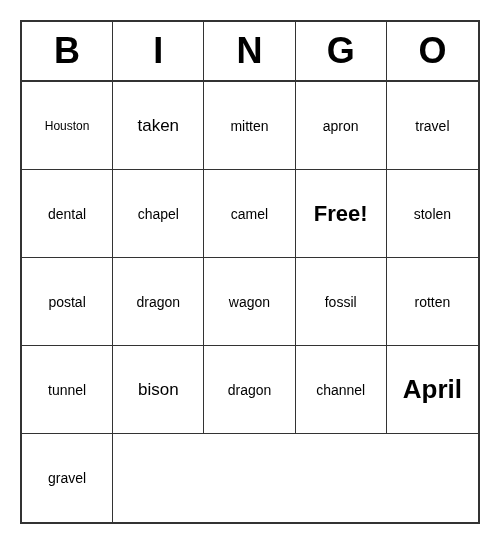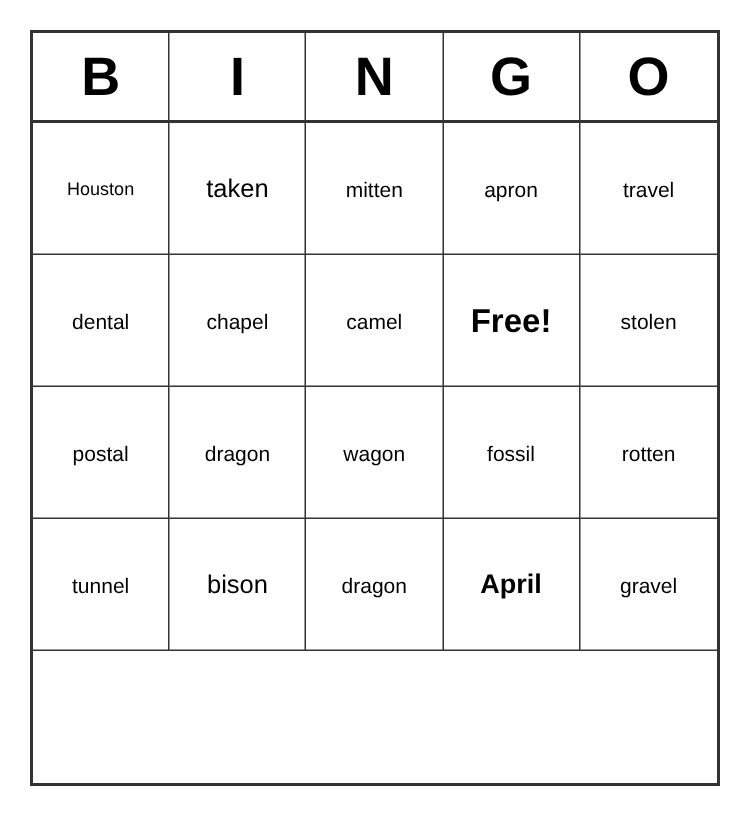--- a/index.html
+++ b/index.html
@@ -69,21 +69,21 @@
     .cell-text {
       font-size: 14px;
     }
 
     .cell-text.large {
       font-size: 17px;
       font-weight: normal;
     }
 
     .cell-text.xlarge {
-      font-size: 18px;
+      font-size: 26px;
       font-weight: bold;
     }
 
     .cell-text.free {
       font-size: 22px;
       font-weight: bold;
     }
   </style>
 </head>
 <body>
@@ -145,19 +145,22 @@
       <div class="bingo-cell">
         <span class="cell-text">tunnel</span>
       </div>
       <div class="bingo-cell">
         <span class="cell-text large">bison</span>
       </div>
       <div class="bingo-cell">
         <span class="cell-text">dragon</span>
       </div>
       <div class="bingo-cell">
+        <span class="cell-text">channel</span>
+      </div>
+      <div class="bingo-cell">
         <span class="cell-text xlarge">April</span>
       </div>
       <div class="bingo-cell">
         <span class="cell-text">gravel</span>
       </div>
     </div>
 </div>
 
 </body></html>

